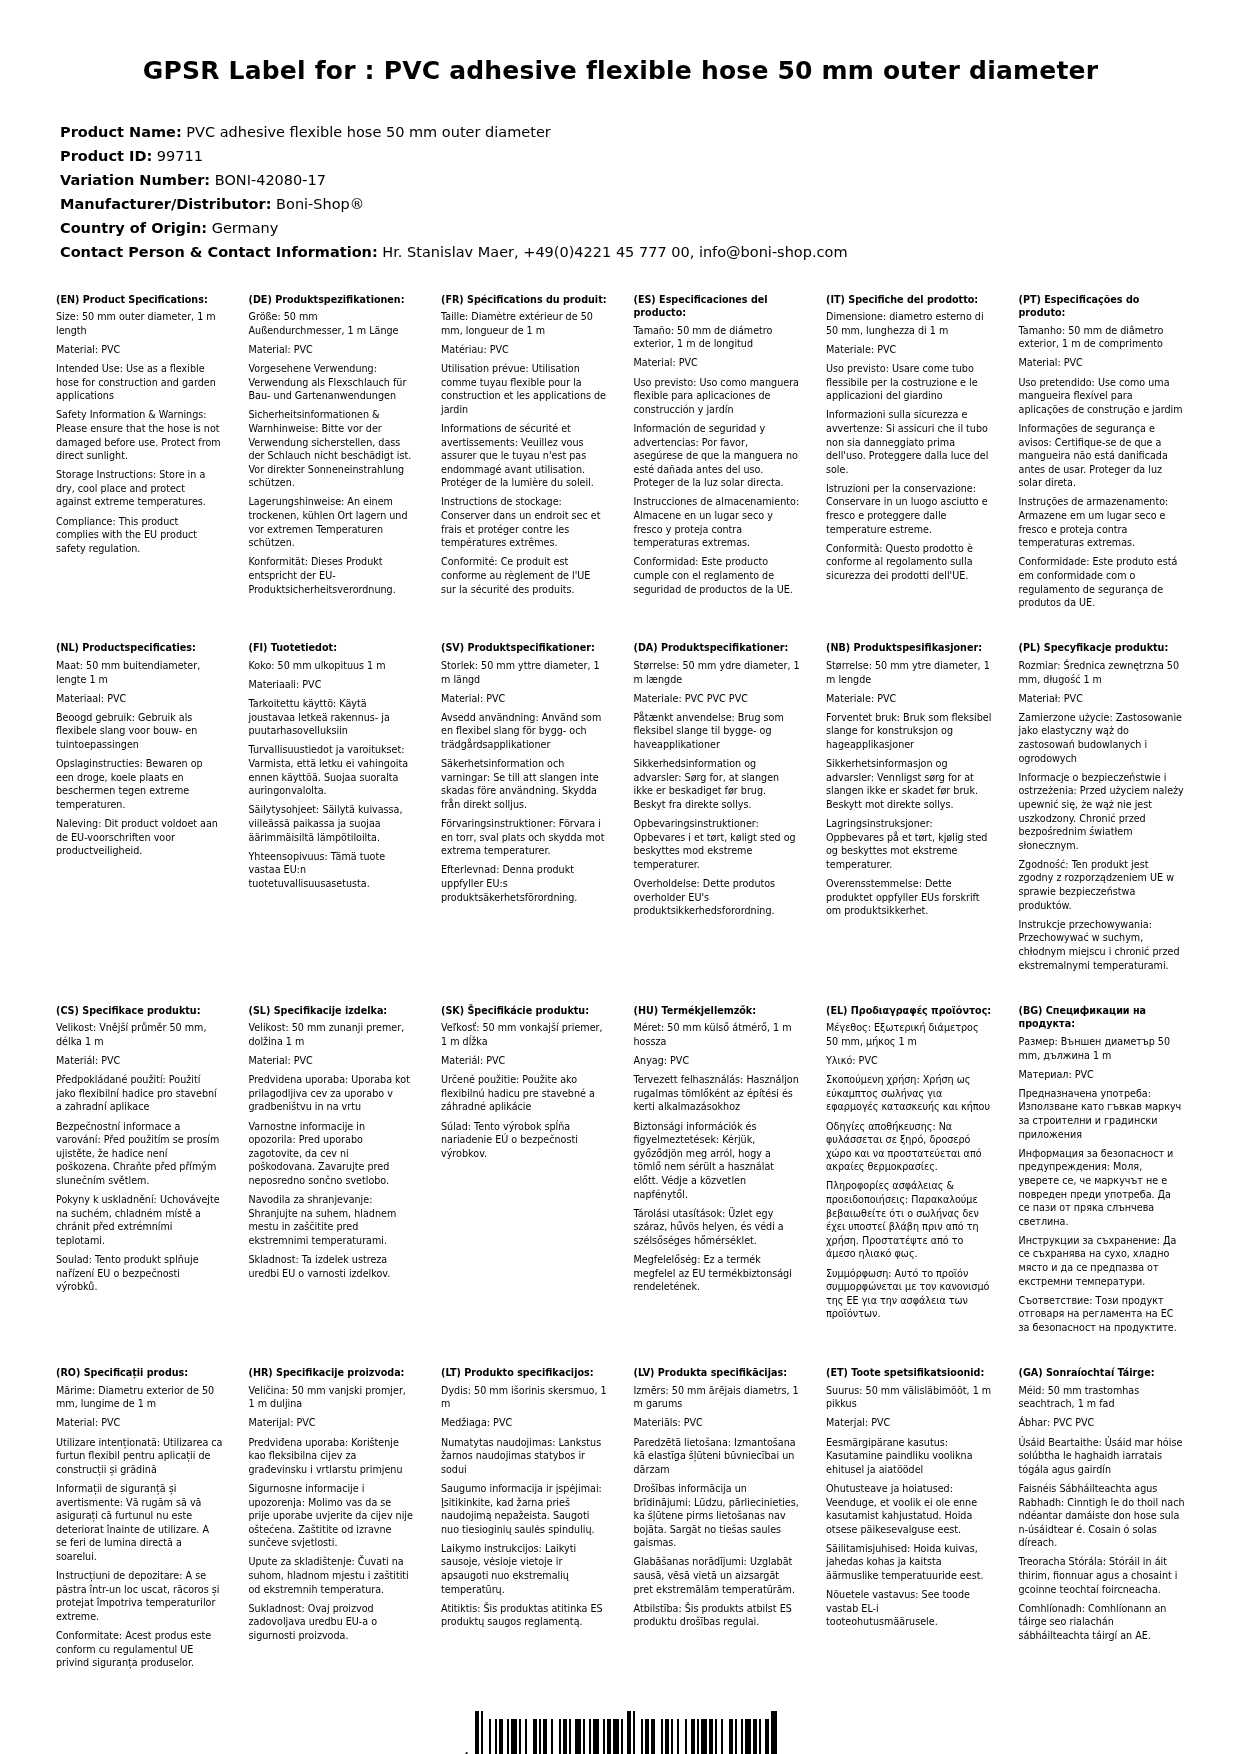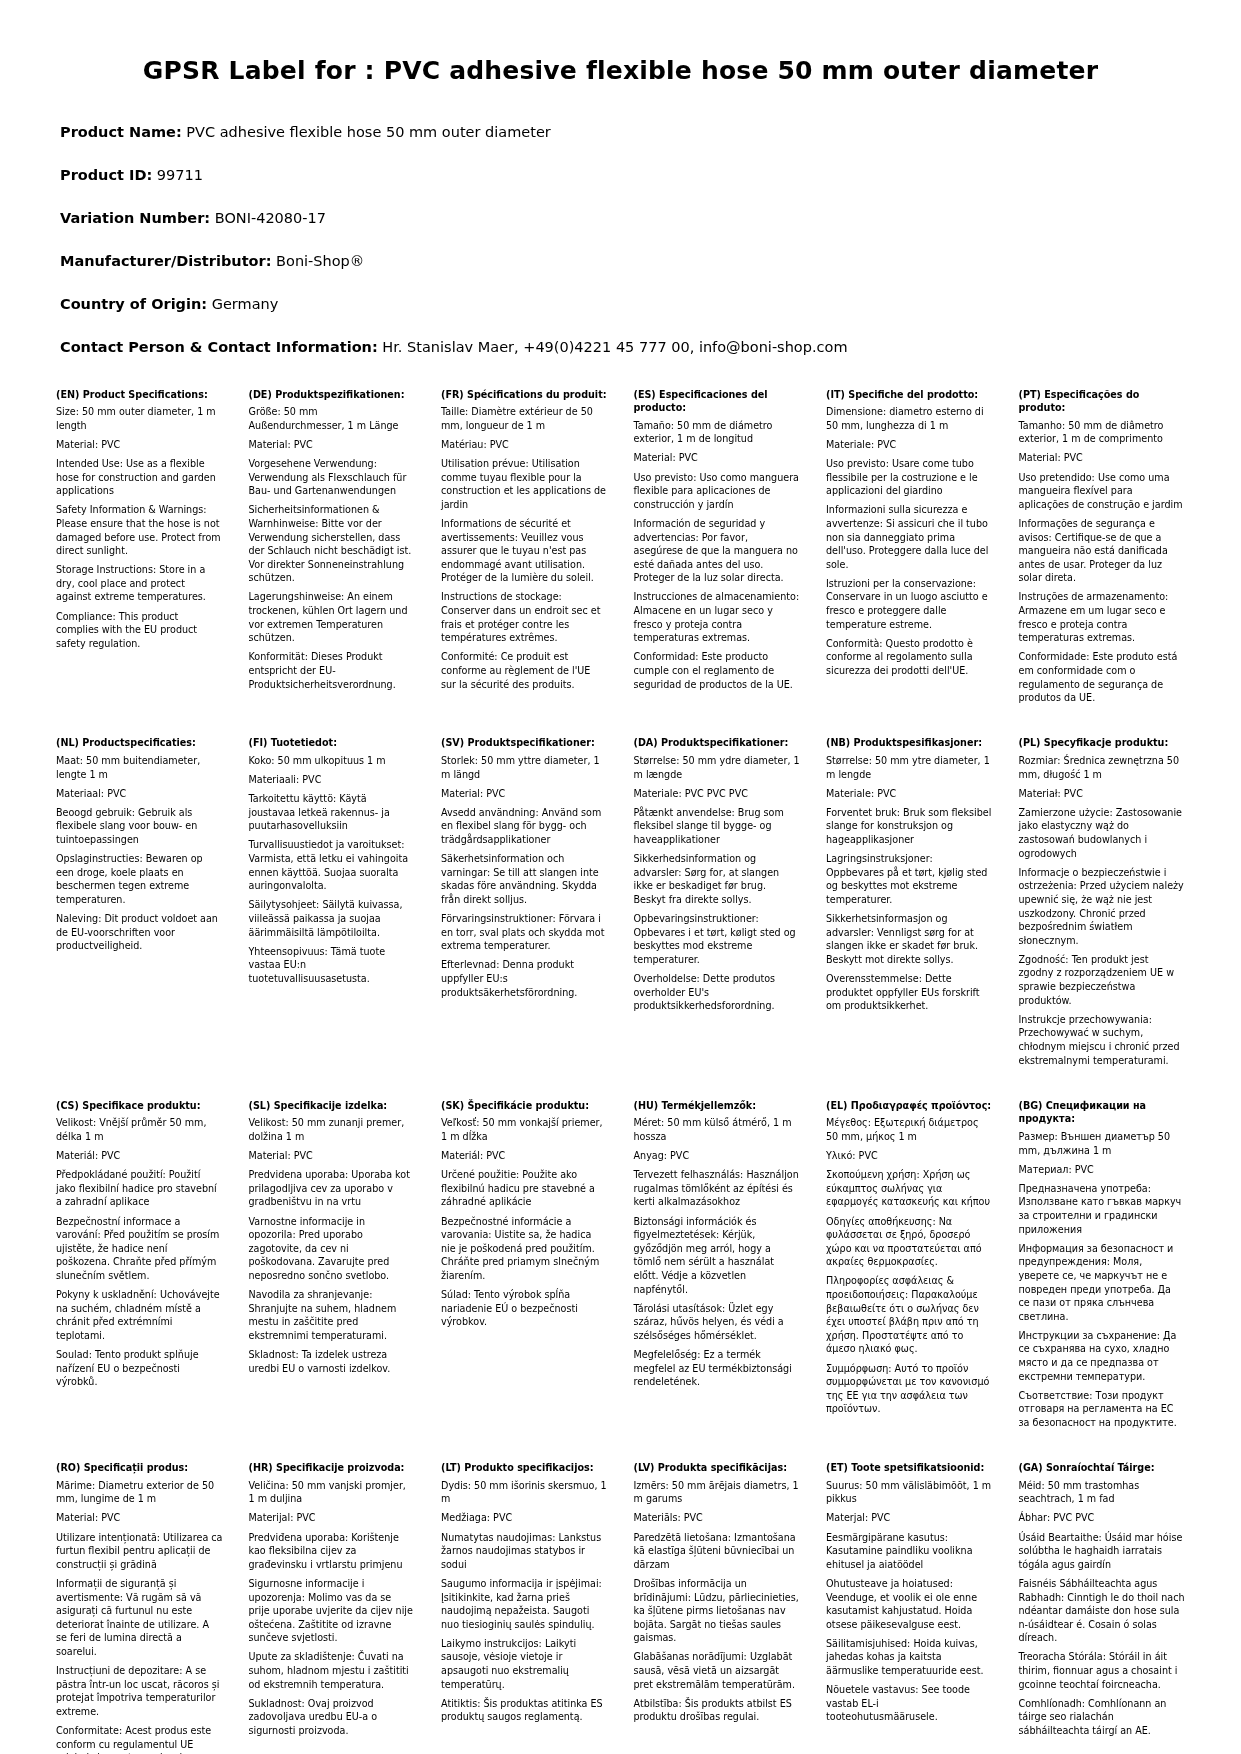--- a/index.html
+++ b/index.html
@@ -23,21 +23,21 @@
     font-size: 25px;
     font-weight: bold;
     margin: 10px 0 36px 0;
     letter-spacing: 0.2px;
   }
   .meta {
     margin: 0 0 28px 4px;
     font-size: 14.5px;
     line-height: 1.65;
   }
-  .meta .row { white-space: nowrap; margin-top: 19px; }
+  .meta .row { white-space: nowrap; }
   .meta .lbl { font-weight: bold; }
   .meta .val { font-weight: normal; }
 
   .grid {
     display: grid;
     grid-template-columns: repeat(6, 1fr);
     column-gap: 26px;
     row-gap: 0;
   }
   .cell {
@@ -204,22 +204,22 @@
         <p>Påtænkt anvendelse: Brug som fleksibel slange til bygge- og haveapplikationer</p>
         <p>Sikkerhedsinformation og advarsler: Sørg for, at slangen ikke er beskadiget før brug. Beskyt fra direkte sollys.</p>
         <p>Opbevaringsinstruktioner: Opbevares i et tørt, køligt sted og beskyttes mod ekstreme temperaturer.</p>
         <p>Overholdelse: Dette produtos overholder EU's produktsikkerhedsforordning.</p>
       </div>
       <div class="cell">
         <span class="head">(NB) Produktspesifikasjoner:</span>
         <p>Størrelse: 50 mm ytre diameter, 1 m lengde</p>
         <p>Materiale: PVC</p>
         <p>Forventet bruk: Bruk som fleksibel slange for konstruksjon og hageapplikasjoner</p>
+        <p>Sikkerhetsinformasjon og advarsler: Vennligst sørg for at slangen ikke er skadet før bruk. Beskytt mot direkte sollys.</p>
         <p>Lagringsinstruksjoner: Oppbevares på et tørt, kjølig sted og beskyttes mot ekstreme temperaturer.</p>
-        <p>Sikkerhetsinformasjon og advarsler: Vennligst sørg for at slangen ikke er skadet før bruk. Beskytt mot direkte sollys.</p>
         <p>Overensstemmelse: Dette produktet oppfyller EUs forskrift om produktsikkerhet.</p>
       </div>
       <div class="cell">
         <span class="head">(PL) Specyfikacje produktu:</span>
         <p>Rozmiar: Średnica zewnętrzna 50 mm, długość 1 m</p>
         <p>Materiał: PVC</p>
         <p>Zamierzone użycie: Zastosowanie jako elastyczny wąż do zastosowań budowlanych i ogrodowych</p>
         <p>Informacje o bezpieczeństwie i ostrzeżenia: Przed użyciem należy upewnić się, że wąż nie jest uszkodzony. Chronić przed bezpośrednim światłem słonecznym.</p>
         <p>Zgodność: Ten produkt jest zgodny z rozporządzeniem UE w sprawie bezpieczeństwa produktów.</p>
         <p>Instrukcje przechowywania: Przechowywać w suchym, chłodnym miejscu i chronić przed ekstremalnymi temperaturami.</p>
@@ -240,21 +240,20 @@
         <p>Predvidena uporaba: Uporaba kot prilagodljiva cev za uporabo v gradbeništvu in na vrtu</p>
         <p>Varnostne informacije in opozorila: Pred uporabo zagotovite, da cev ni poškodovana. Zavarujte pred neposredno sončno svetlobo.</p>
         <p>Navodila za shranjevanje: Shranjujte na suhem, hladnem mestu in zaščitite pred ekstremnimi temperaturami.</p>
         <p>Skladnost: Ta izdelek ustreza uredbi EU o varnosti izdelkov.</p>
       </div>
       <div class="cell">
         <span class="head">(SK) Špecifikácie produktu:</span>
         <p>Veľkosť: 50 mm vonkajší priemer, 1 m dĺžka</p>
         <p>Materiál: PVC</p>
         <p>Určené použitie: Použite ako flexibilnú hadicu pre stavebné a záhradné aplikácie</p>
-        <p>Bezpečnostné informácie a varovania: Uistite sa, že hadica nie je poškodená pred použitím. Chráňte pred priamym slnečným žiarením.</p>
         <p>Súlad: Tento výrobok spĺňa nariadenie EÚ o bezpečnosti výrobkov.</p>
       </div>
       <div class="cell">
         <span class="head">(HU) Termékjellemzők:</span>
         <p>Méret: 50 mm külső átmérő, 1 m hossza</p>
         <p>Anyag: PVC</p>
         <p>Tervezett felhasználás: Használjon rugalmas tömlőként az építési és kerti alkalmazásokhoz</p>
         <p>Biztonsági információk és figyelmeztetések: Kérjük, győződjön meg arról, hogy a tömlő nem sérült a használat előtt. Védje a közvetlen napfénytől.</p>
         <p>Tárolási utasítások: Üzlet egy száraz, hűvös helyen, és védi a szélsőséges hőmérséklet.</p>
         <p>Megfelelőség: Ez a termék megfelel az EU termékbiztonsági rendeletének.</p>

